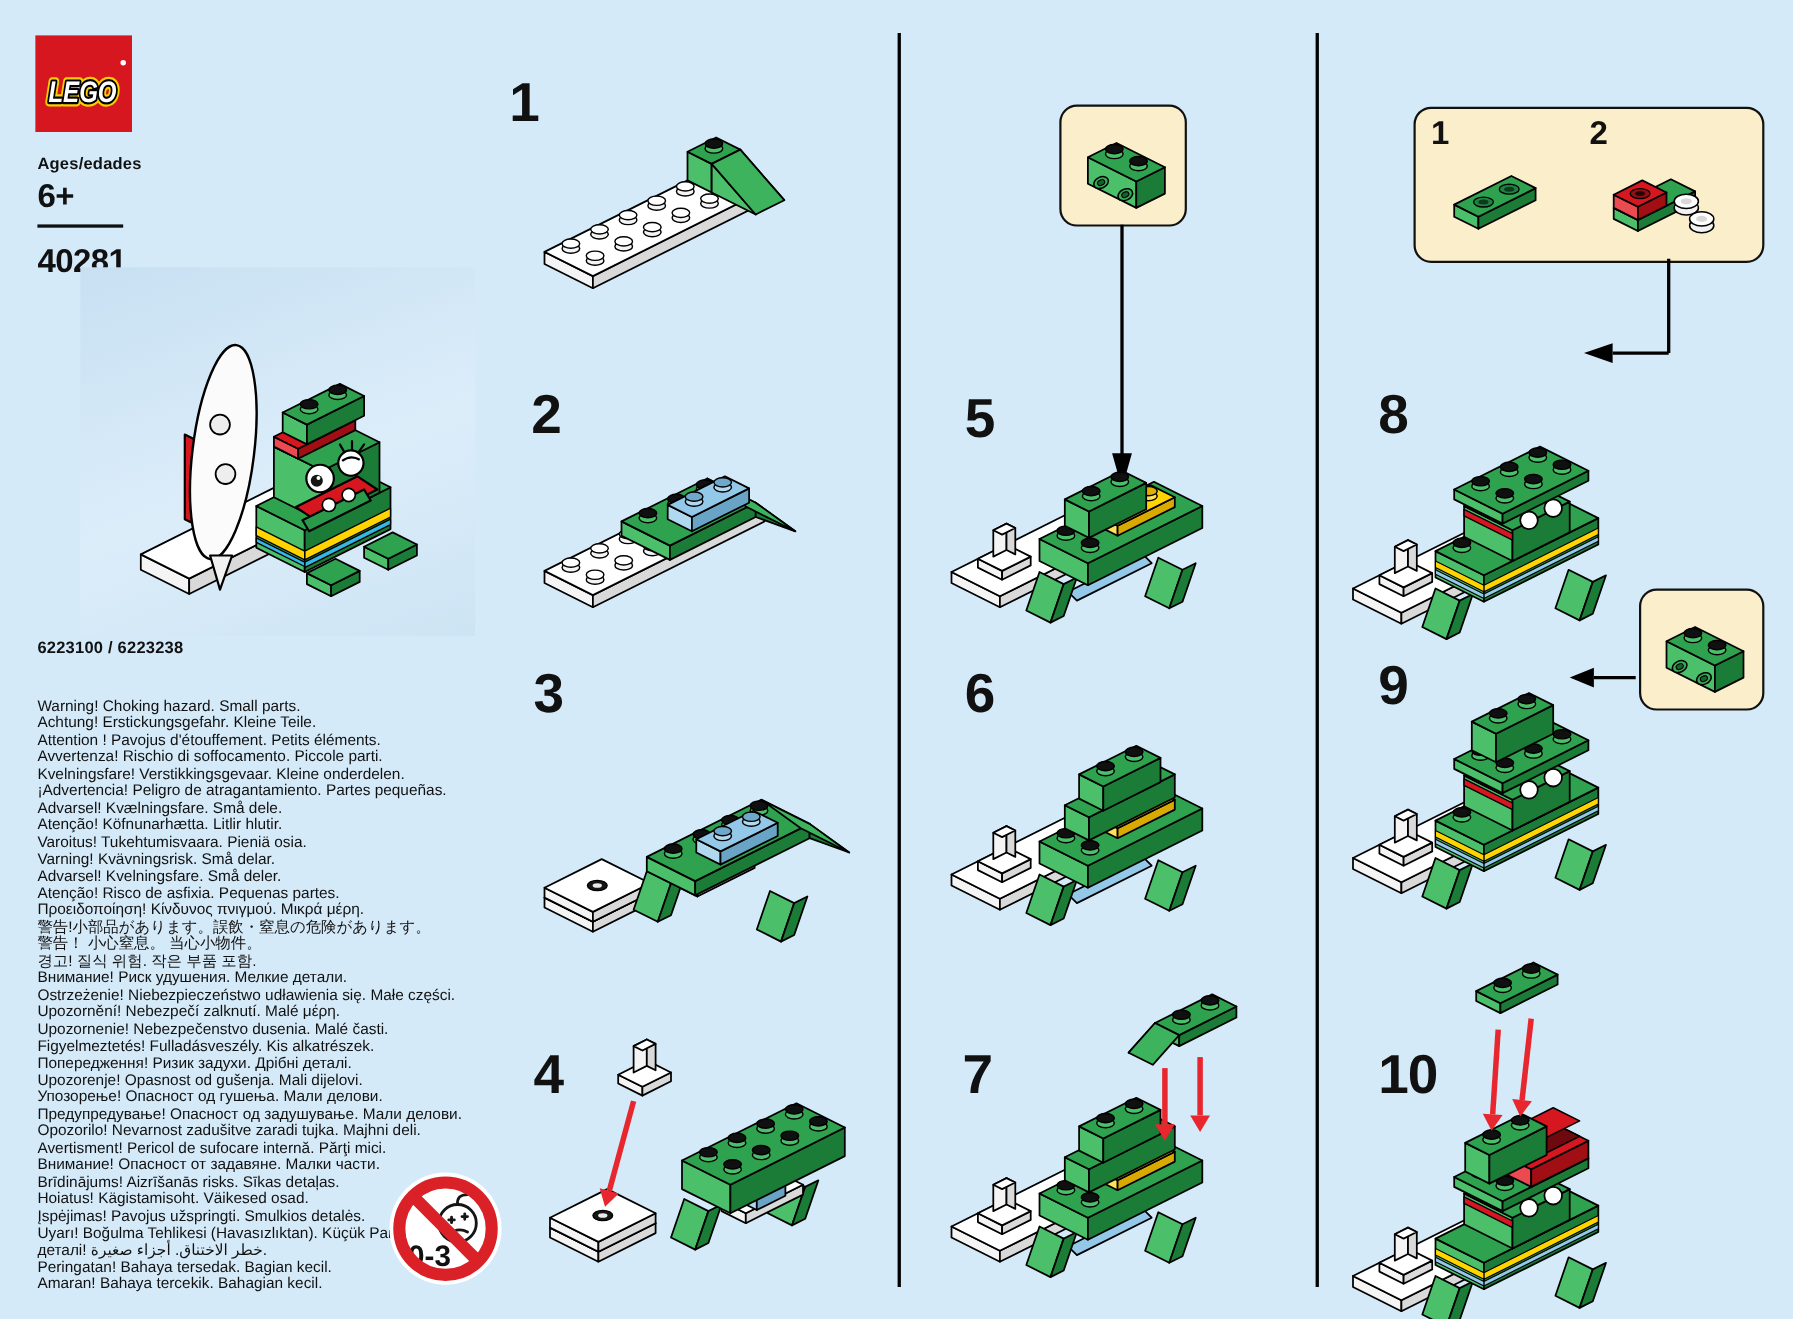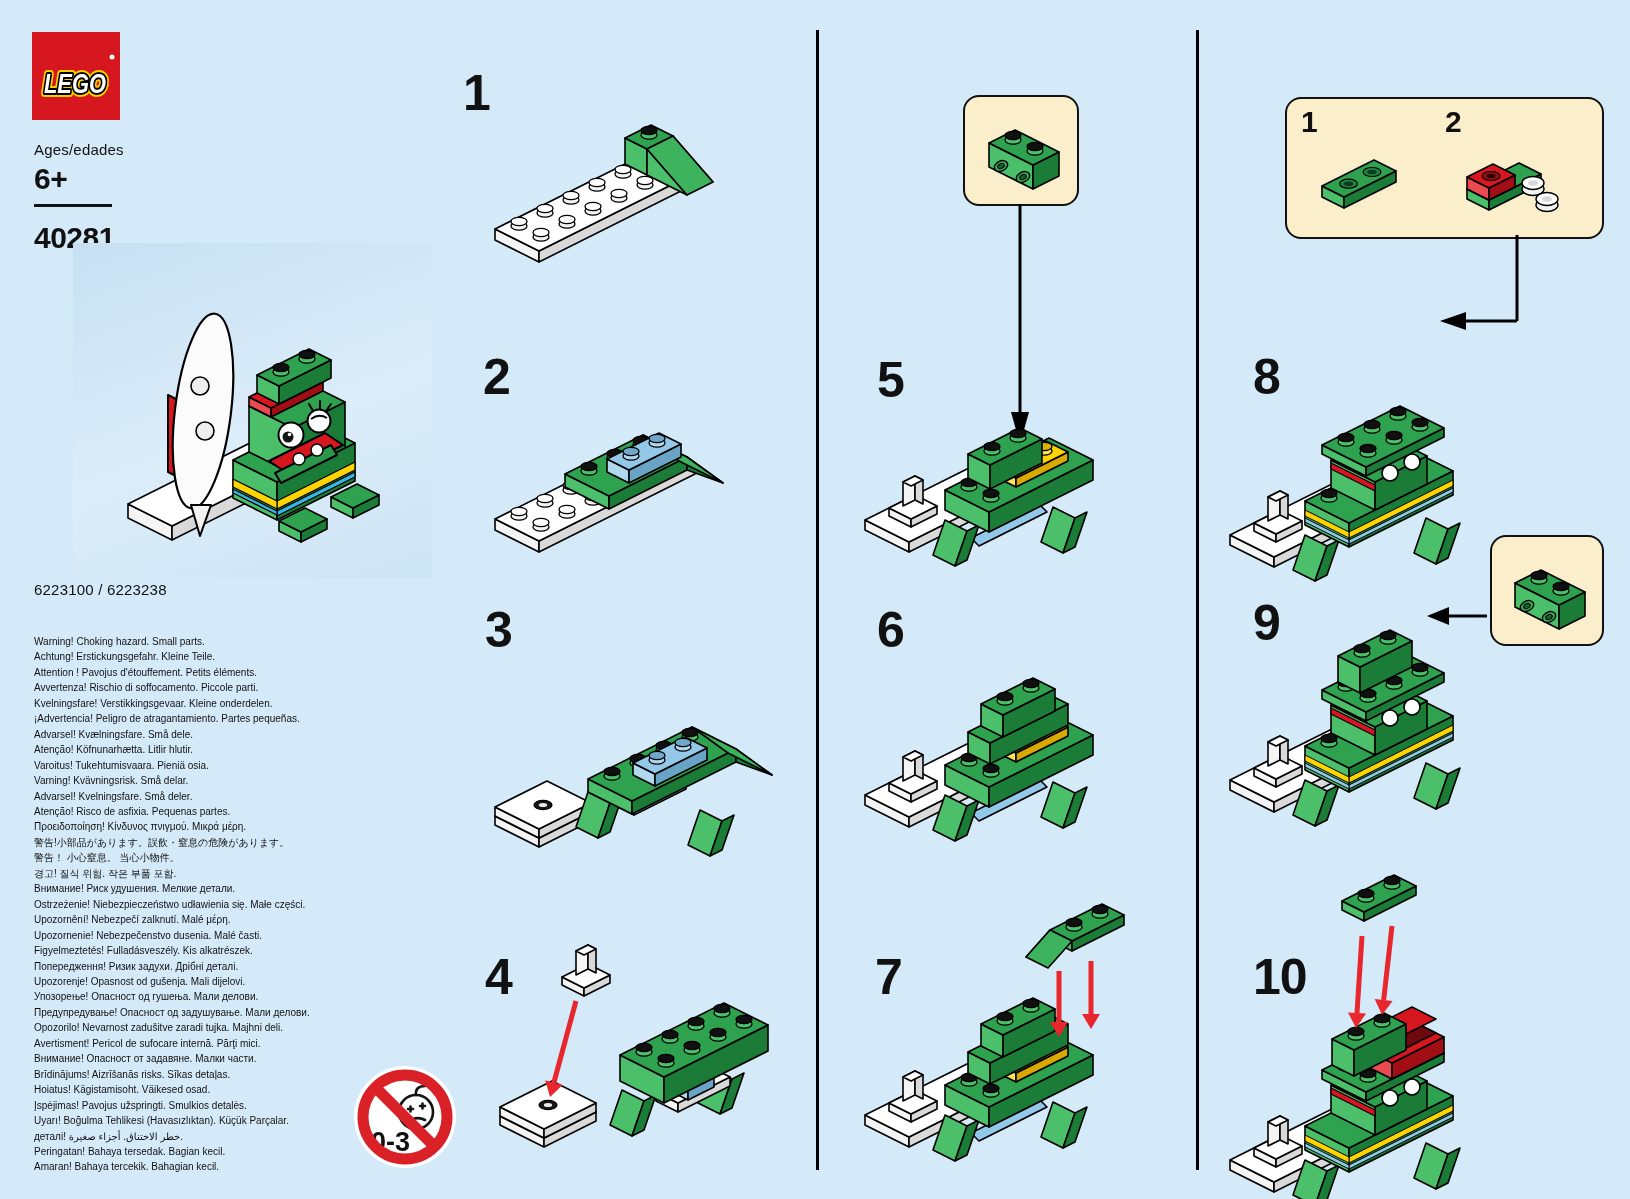--- a/index.html
+++ b/index.html
@@ -1,24 +1,24 @@
 <!DOCTYPE html>
 <html><head>
 <meta charset="utf-8">
 <style>
   html,body{margin:0;padding:0}
   body{width:1630px;height:1199px;background:#d5eaf9;font-family:"Liberation Sans",sans-serif;
        position:relative;overflow:hidden;color:#111}
   .abs{position:absolute}
-  .hdr-small{position:absolute;font-weight:400;font-size:15px;letter-spacing:.2px}
+  .hdr-small{position:absolute;font-weight:700;font-size:15px;letter-spacing:.2px}
   .hdr-big{position:absolute;font-weight:700;font-size:30px;line-height:1.05;letter-spacing:-.5px}
   .rule{position:absolute;height:2.5px;background:#111}
   .photo{position:absolute;left:73px;top:243px;width:359px;height:335px;
          background:linear-gradient(160deg,#c7e0f2,#dcedfa 55%,#cde4f4)}
-  .warnings{position:absolute;left:34px;top:634px;width:440px;font-size:10px;
+  .warnings{position:absolute;left:34px;top:634px;width:440px;font-size:14px;
             line-height:15.45px;white-space:nowrap}
   .divider{position:absolute;width:2.5px;background:#000}
   .step{position:absolute}
   .step-num{position:absolute;font-weight:700;font-size:50px;line-height:1;letter-spacing:-1px}
   .callout{position:absolute;background:#faeecb;border:2.5px solid #111;border-radius:16px}
   .callout-num{position:absolute;font-weight:700;font-size:30px;line-height:1}
   svg{display:block}
 </style>
 </head>
 <body>

